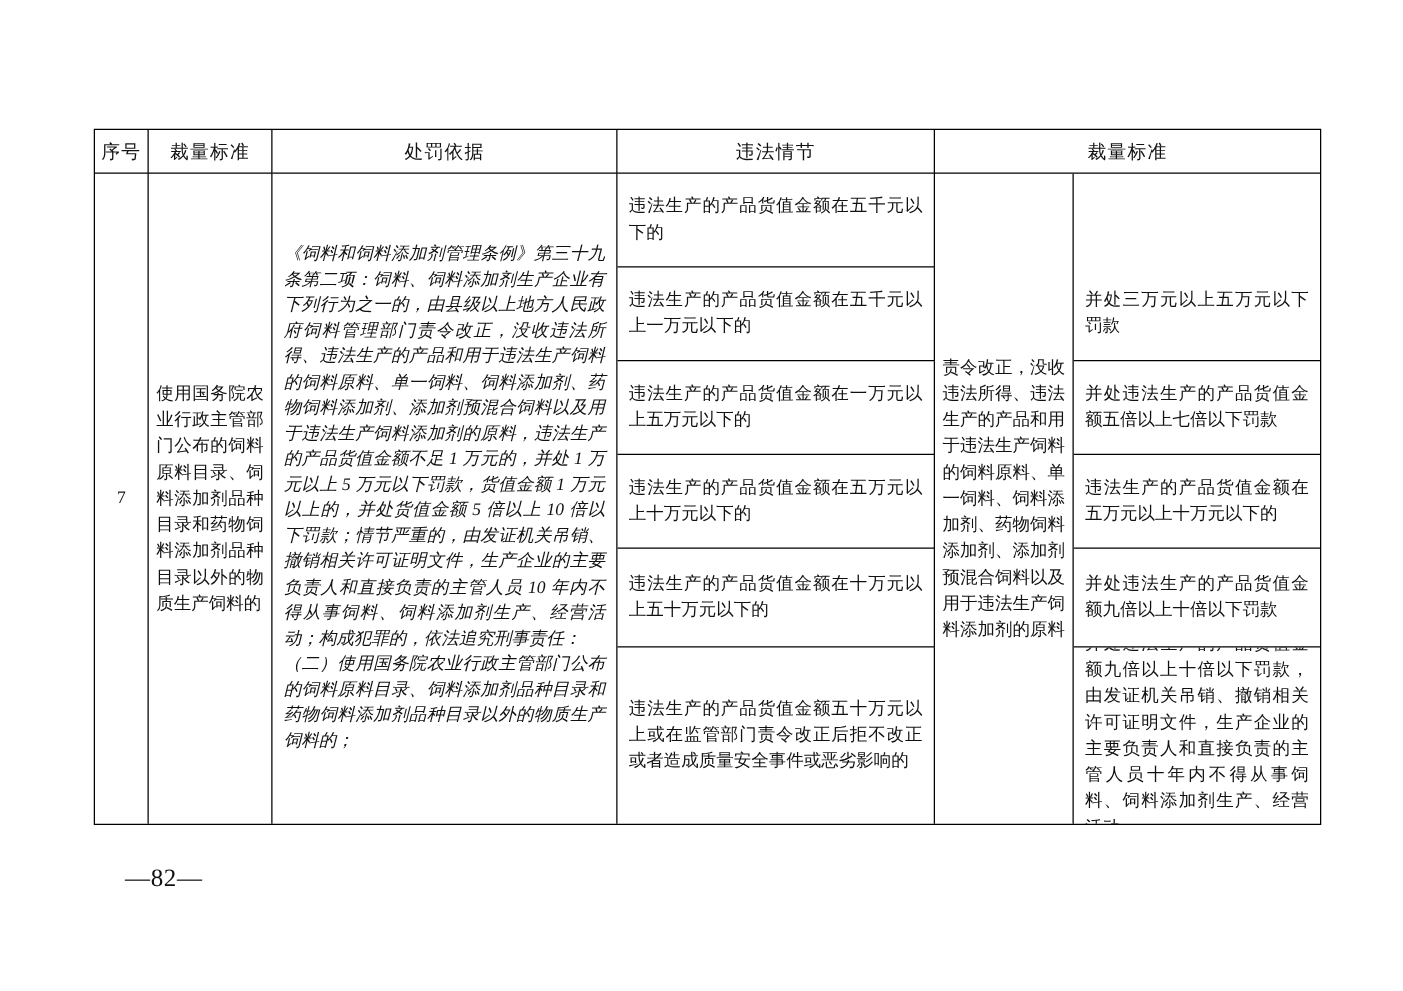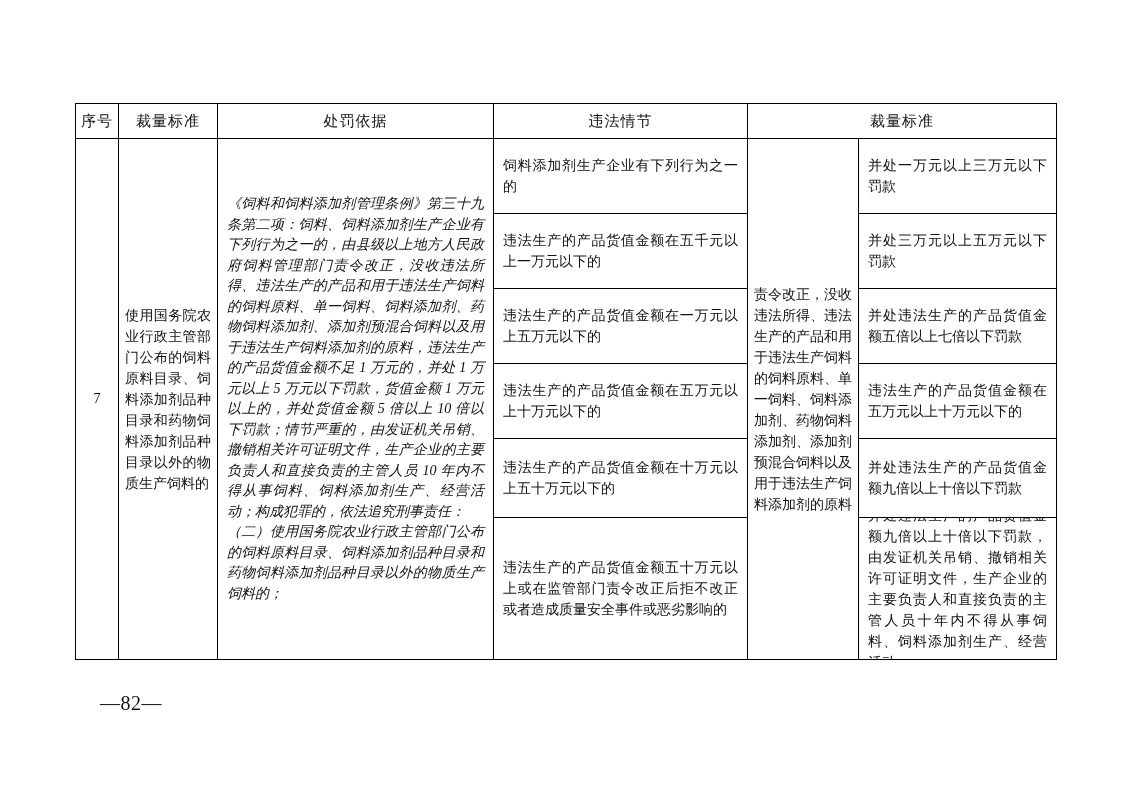--- a/index.html
+++ b/index.html
@@ -91,21 +91,21 @@
   </div>
 
   <div class="cell colC no-b pad-md basis">
     <div class="body-text">
       <p>《饲料和饲料添加剂管理条例》第三十九条第二项：饲料、饲料添加剂生产企业有下列行为之一的，由县级以上地方人民政府饲料管理部门责令改正，没收违法所得、违法生产的产品和用于违法生产饲料的饲料原料、单一饲料、饲料添加剂、药物饲料添加剂、添加剂预混合饲料以及用于违法生产饲料添加剂的原料，违法生产的产品货值金额不足 1 万元的，并处 1 万元以上 5 万元以下罚款，货值金额 1 万元以上的，并处货值金额 5 倍以上 10 倍以下罚款；情节严重的，由发证机关吊销、撤销相关许可证明文件，生产企业的主要负责人和直接负责的主管人员 10 年内不得从事饲料、饲料添加剂生产、经营活动；构成犯罪的，依法追究刑事责任：</p>
       <p>（二）使用国务院农业行政主管部门公布的饲料原料目录、饲料添加剂品种目录和药物饲料添加剂品种目录以外的物质生产饲料的；</p>
     </div>
   </div>
 
   <div class="cell d1 pad-md">
-    <div class="body-text">饲料添加剂生产企业有下列行为之一的</div>
+    <div class="body-text">违法生产的产品货值金额在五千元以下的</div>
   </div>
   <div class="cell d2 pad-md">
     <div class="body-text">违法生产的产品货值金额在五千元以上一万元以下的</div>
   </div>
   <div class="cell d3 pad-md">
     <div class="body-text">违法生产的产品货值金额在一万元以上五万元以下的</div>
   </div>
   <div class="cell d4 pad-md">
     <div class="body-text">违法生产的产品货值金额在五万元以上十万元以下的</div>
   </div>
@@ -113,23 +113,20 @@
     <div class="body-text">违法生产的产品货值金额在十万元以上五十万元以下的</div>
   </div>
   <div class="cell d6 pad-md no-b">
     <div class="body-text">违法生产的产品货值金额五十万元以上或在监管部门责令改正后拒不改正或者造成质量安全事件或恶劣影响的</div>
   </div>
 
   <div class="cell colE no-b pad-sm">
     <div class="body-text">责令改正，没收违法所得、违法生产的产品和用于违法生产饲料的饲料原料、单一饲料、饲料添加剂、药物饲料添加剂、添加剂预混合饲料以及用于违法生产饲料添加剂的原料</div>
   </div>
 
-  <div class="cell f1 pad-md no-r">
-    <div class="body-text">并处一万元以上三万元以下罚款</div>
-  </div>
   <div class="cell f3 pad-md no-r">
     <div class="body-text">并处违法生产的产品货值金额五倍以上七倍以下罚款</div>
   </div>
   <div class="cell f2 pad-md no-r">
     <div class="body-text">并处三万元以上五万元以下罚款</div>
   </div>
   <div class="cell f4 pad-md no-r">
     <div class="body-text">违法生产的产品货值金额在五万元以上十万元以下的</div>
   </div>
   <div class="cell f5 pad-md no-r">

